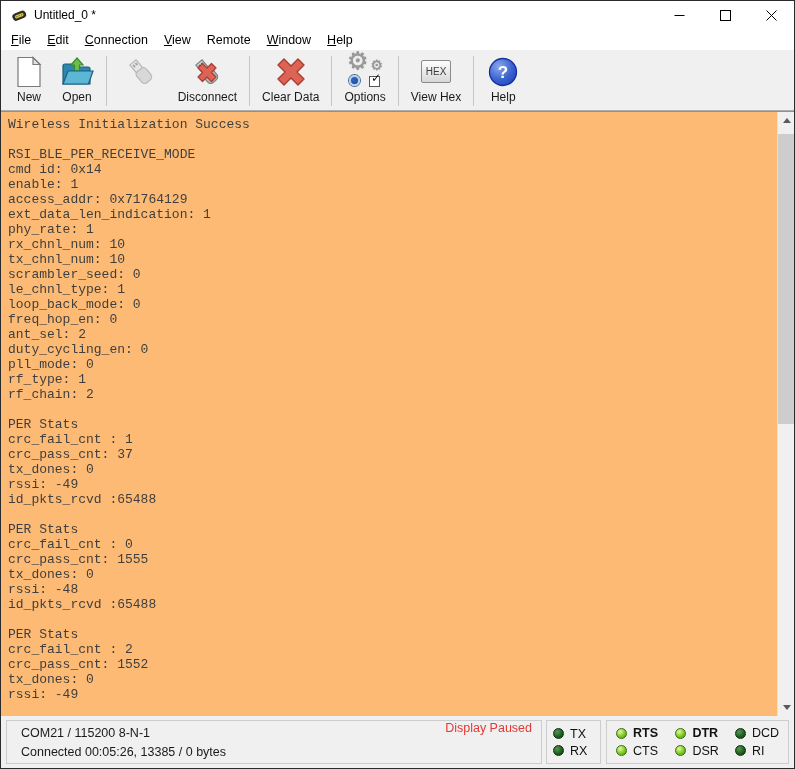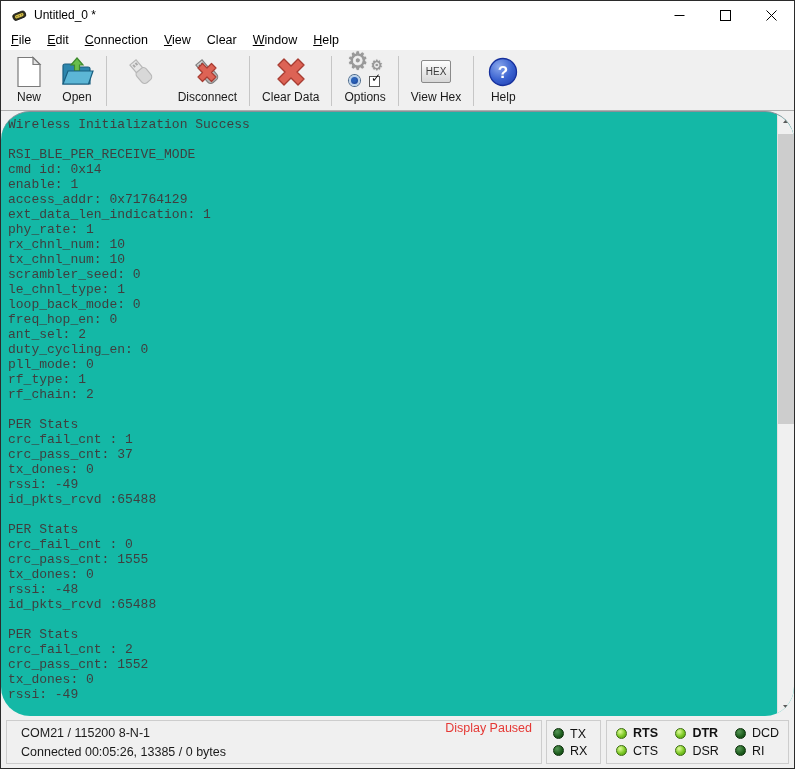--- a/index.html
+++ b/index.html
@@ -28,21 +28,21 @@
   .tb-btn.disabled .tb-icon { opacity:.55; filter:grayscale(35%); }
   .tb-sep { width:1px; height:50px; background:#c6c6c6; margin:0 5px; flex:0 0 auto; }
   .hexbox { width:30px; height:23px; border:1px solid #8a8a8a; border-radius:2px; background:linear-gradient(#fdfdfd,#e9e9e9 55%,#d7d7d7); display:flex; align-items:center; justify-content:center; font-size:10px; color:#3c3c3c; letter-spacing:0; }
   .gear-big { position:absolute; top:-8px; left:-1px; font-size:24px; color:#9a9a9a; text-shadow:0 0 1px #6e6e6e; font-family:"DejaVu Sans",sans-serif; }
   .gear-small { position:absolute; top:2px; right:-1px; font-size:14px; color:#9a9a9a; text-shadow:0 0 1px #6e6e6e; font-family:"DejaVu Sans",sans-serif; }
   .radio-dot { position:absolute; left:1px; bottom:3px; width:11px; height:11px; border-radius:50%; background:radial-gradient(circle at 40% 35%, #2a62b8 30%, #163a8c); border:2px solid #b8d0ea; box-shadow:0 0 0 1px #4a698a; }
   .checkbox { position:absolute; right:2px; bottom:2px; width:11px; height:11px; background:#fff; border:1px solid #555; }
   .checkbox .check { position:absolute; left:1px; top:-6px; font-size:12px; color:#111; font-family:"DejaVu Sans",sans-serif; }
 
   
-  .terminal { flex:1 1 auto; background:#14b8a6; border-top:1px solid #8a8f99; position:relative; overflow:hidden;border-radius:29px; }
+  .terminal { flex:1 1 auto; background:#fdba74; border-top:1px solid #8a8f99; position:relative; overflow:hidden; }
   .terminal pre { font-family:"Liberation Mono","DejaVu Sans Mono",monospace; font-size:13px; line-height:15px; color:#3f3f3f; padding:5px 0 0 7px; white-space:pre; }
   .scrollbar { position:absolute; top:0; right:0; width:17px; height:100%; background:#f0f0f0; border-left:1px solid #e2e2e2; }
   .sb-arrow { position:absolute; left:0; width:17px; height:17px; display:flex; align-items:center; justify-content:center; }
   .sb-arrow.up { top:0; } .sb-arrow.down { bottom:0; }
   .tri-up { width:0; height:0; border-left:4px solid transparent; border-right:4px solid transparent; border-bottom:5px solid #5a5a5a; }
   .tri-down { width:0; height:0; border-left:4px solid transparent; border-right:4px solid transparent; border-top:5px solid #5a5a5a; }
   .sb-thumb { position:absolute; left:0; top:22px; width:17px; height:290px; background:#cdcdcd; }
 
   
   .statusbar { height:52px; background:#f0f0f0; display:flex; align-items:stretch; padding:4px 5px; flex:0 0 auto; }
@@ -95,21 +95,21 @@
           </svg>
       </div>
     </div>
   </div>
 
   <div class="menubar">
       <div class="menu-item"><u>F</u>ile</div>
       <div class="menu-item"><u>E</u>dit</div>
       <div class="menu-item"><u>C</u>onnection</div>
       <div class="menu-item"><u>V</u>iew</div>
-      <div class="menu-item">Clear</div>
+      <div class="menu-item">Remote</div>
       <div class="menu-item"><u>W</u>indow</div>
       <div class="menu-item"><u>H</u>elp</div>
     </div>
 
   <div class="toolbar">
 
     <div class="tb-btn">
       <span class="tb-icon">
         <svg width="30" height="32" viewBox="0 0 30 32">
           <path d="M4 1.5 h15 l7 7 v22 H4 z" fill="#fff" stroke="#7a7a7a" stroke-width="1.2"></path>

